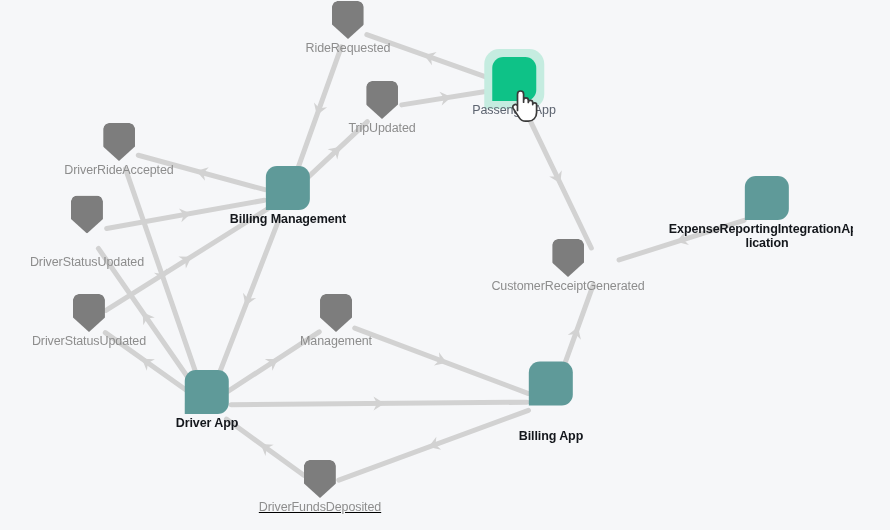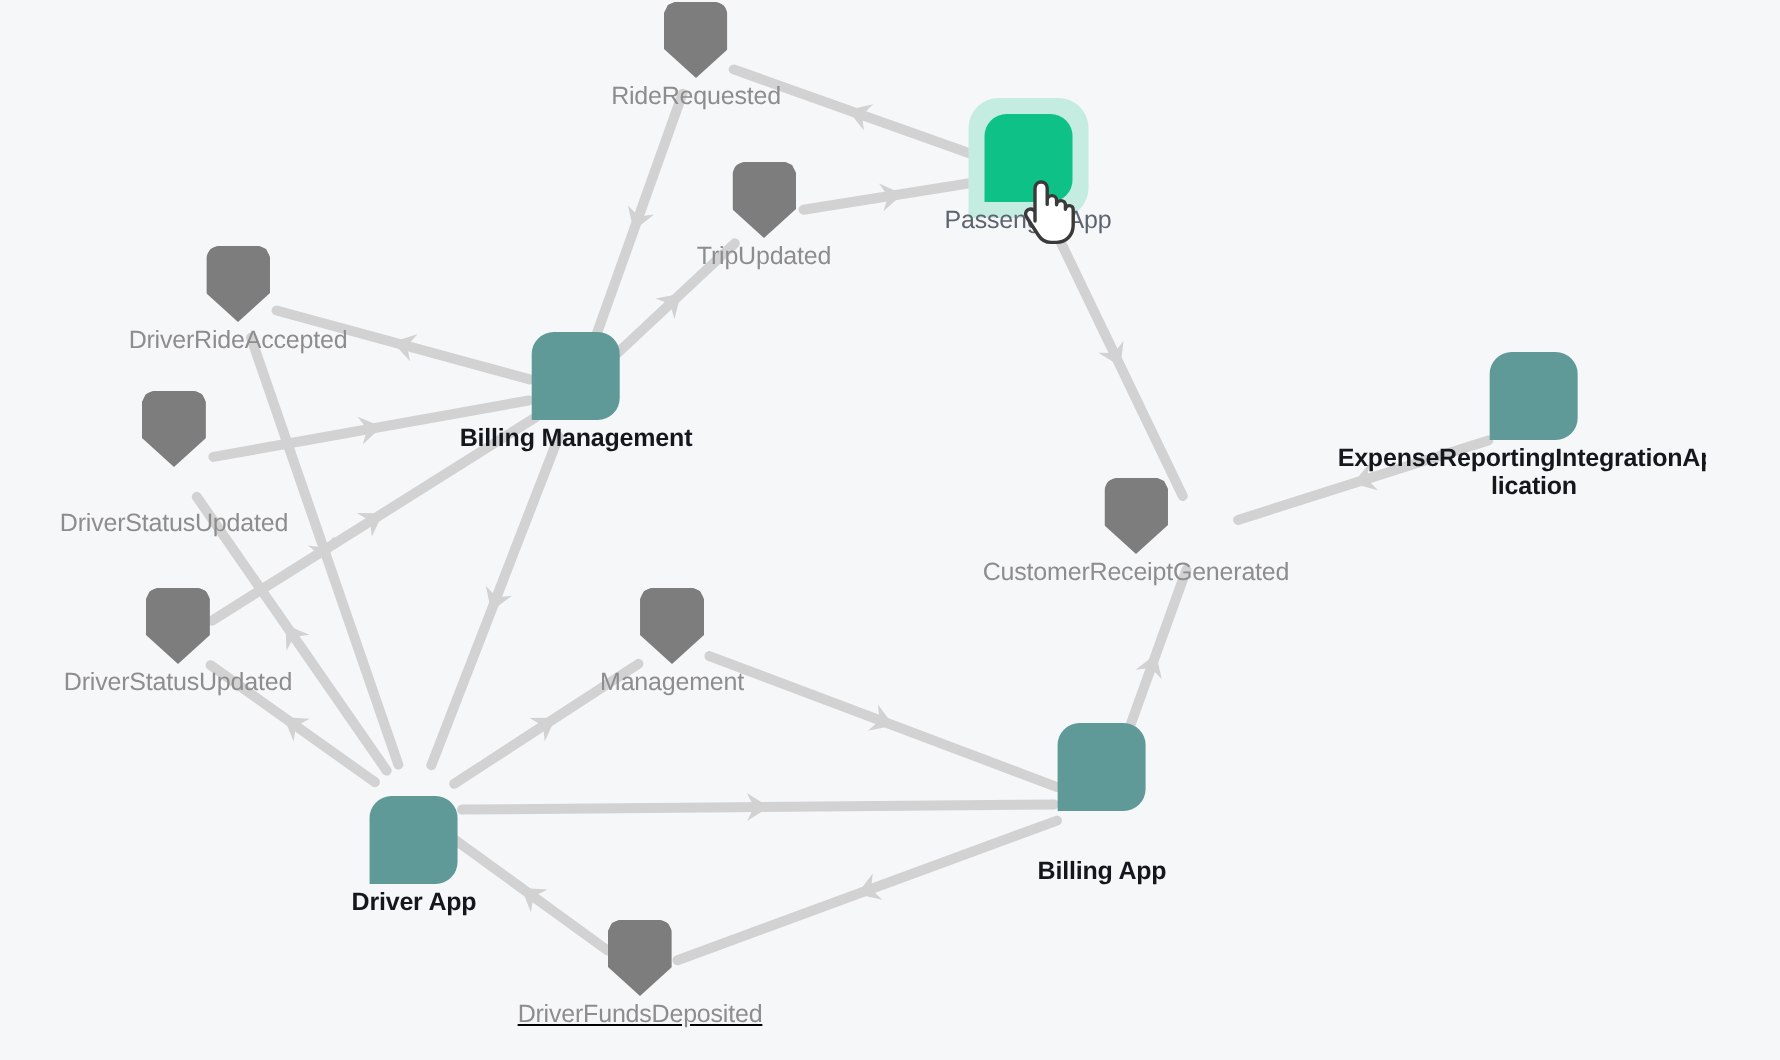--- a/index.html
+++ b/index.html
@@ -238,21 +238,21 @@
           <div class="event-shield"></div>
         </div>
         <div class="node-label label-event">DriverStatusUpdated</div>
       </div>
       <div class="node" style="left: 336px; top: 321px;">
         <div class="node-shape-wrap">
           <div class="event-shield"></div>
         </div>
         <div class="node-label label-event">Management</div>
       </div>
-      <div class="node" style="left: 207px; top: 428px;">
+      <div class="node" style="left: 207px; top: 400px;">
         <div class="node-shape-wrap">
           <div class="app-box"></div>
         </div>
         <div class="node-label label-app">Driver App</div>
       </div>
       <div class="node" style="left: 551px; top: 402px; gap: 21px;">
         <div class="node-shape-wrap">
           <div class="app-box"></div>
         </div>
         <div class="node-label label-app">Billing App</div>

